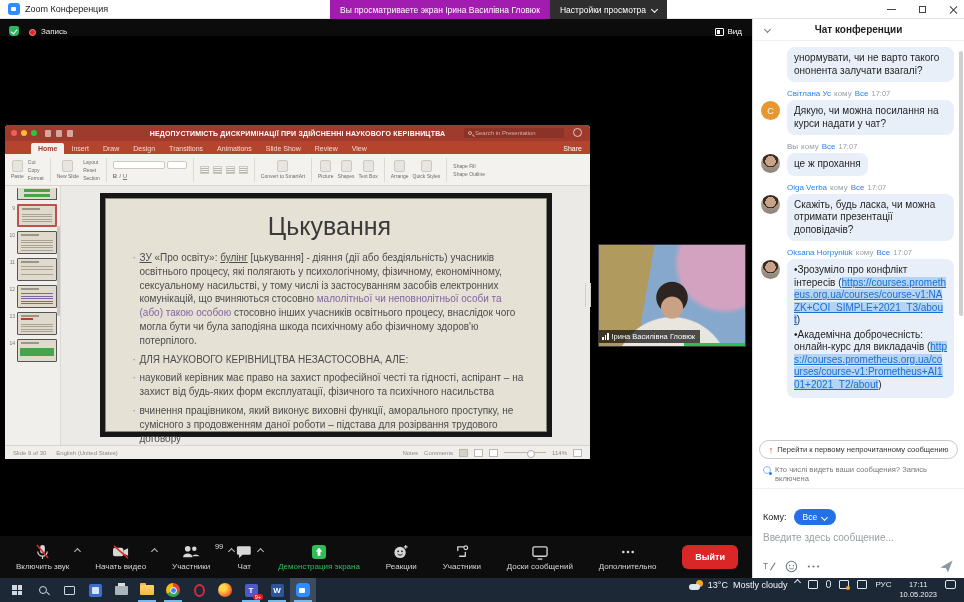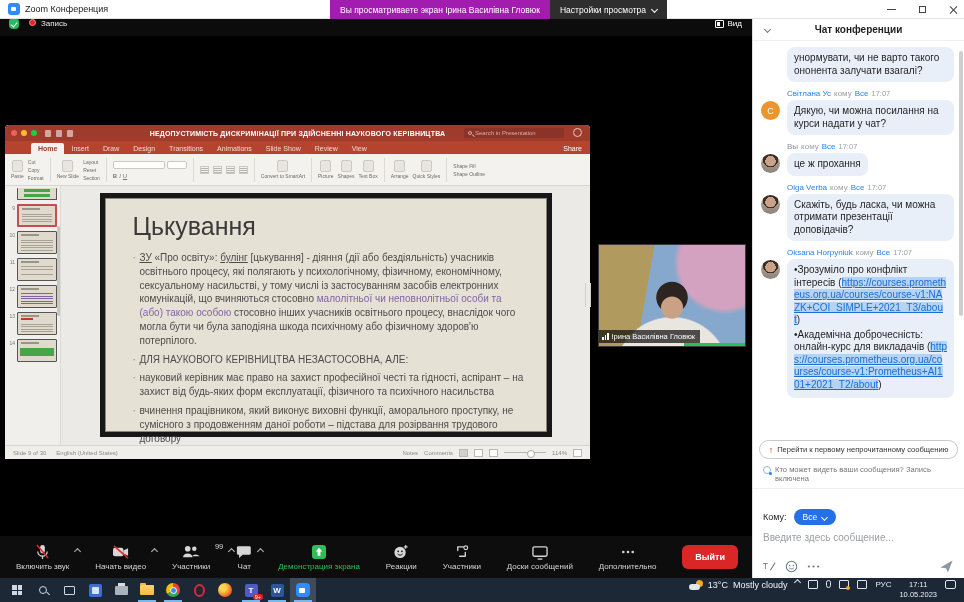--- a/index.html
+++ b/index.html
@@ -20,21 +20,21 @@
   .chev.up { transform:rotate(-135deg); }
   .win-ctrls { position:absolute; right:6px; top:0; height:19px; display:flex; align-items:center; gap:22px; }
   .wc { width:9px; height:9px; position:relative; color:#444; }
   .wc-min::after { content:""; position:absolute; left:0; right:0; top:4px; height:1px; background:#444; }
   .wc-max::after { content:""; position:absolute; inset:1px; border:1px solid #444; }
   .wc-close::before,.wc-close::after { content:""; position:absolute; left:4px; top:0; width:1px; height:10px; background:#444; }
   .wc-close::before { transform:rotate(45deg);} .wc-close::after { transform:rotate(-45deg);}
 
   
   .infobar { position:absolute; top:19px; left:0; width:752px; height:17px; background:#0c0c0c;
-    display:flex; align-items:flex-start; color:#e8e8e8; }
+    display:flex; align-items:flex-end; color:#e8e8e8; }
   .shield { width:10px; height:10px; margin:0 10px 0 9px; background:#2bb662; border-radius:2px 2px 4px 4px; position:relative; }
   .shield::after { content:""; position:absolute; left:2.5px; top:2px; width:3px; height:5px; border-right:1.2px solid #fff; border-bottom:1.2px solid #fff; transform:rotate(40deg); }
   .rec-dot { width:7px; height:7px; border-radius:50%; background:#e02828; border:1.5px solid #ff8a8a; margin-right:5px; }
   .infobar .lbl { font-size:8px; }
   .view-btn { margin-left:auto; margin-right:10px; display:flex; align-items:center; gap:4px; font-size:8px; color:#fff; }
   .view-ic { width:9px; height:8px; border:1px solid #fff; border-radius:1px; position:relative; }
   .view-ic::after { content:""; position:absolute; left:1px; top:1px; width:3px; height:4px; background:#fff; }
 
   
   .share-area { position:absolute; top:36px; left:0; width:752px; height:500px; background:#000; }
@@ -83,21 +83,21 @@
   .thumb.green8 { background:#dfdacc; }
   .thumb.green8::after { content:""; position:absolute; left:6px; top:1px; right:6px; bottom:1px;
     background:repeating-linear-gradient(#47a44b 0 3px, #dfdacc 3px 5px); }
   .thumb.green14::after { content:""; position:absolute; left:2px; top:8px; right:2px; height:8px; background:#47a44b; }
   .thumb .purple { background:repeating-linear-gradient(#dfdacc 0 1.5px, #8064a2 1.5px 2.5px); }
   .thumb .red1 { position:absolute; left:3px; top:5px; width:12px; height:2px; background:#c0392b; }
   .thumbs-scroll { position:absolute; right:0; top:40px; width:3px; height:90px; background:#c9c5c0; border-radius:2px; }
 
   .slide-zone { flex:1; background:#eceae6; display:flex; justify-content:center; padding-top:7px; }
   .slide { width:452px; height:244px; background:#e6e1d5; border:5px solid #171717; box-shadow:inset 0 0 0 1px #8a867c; padding:14px 20px 0 28px; }
-  .slide-title { font-size:25px; color:#3a3a3a; font-weight:400; margin-bottom:10px; }
+  .slide-title { font-size:25px; color:#3a3a3a; font-weight:400; margin-bottom:10px;text-align:center; }
   .slide ul { list-style:none; }
   .slide li { font-size:10px; line-height:1.38; color:#4c4c4c; margin-bottom:5px; padding-left:7px; position:relative; max-width:408px; }
   .slide li::before { content:"·"; position:absolute; left:0; top:0; color:#8a8578; }
   .slide .purpletx { color:#8064a2; }
   .slide .und { text-decoration:underline; }
 
   .ppt-status { height:14px; background:#f0eeea; border-top:1px solid #d8d4cf; display:flex; align-items:center;
     font-size:6px; color:#8a8a8a; padding:0 8px; gap:10px; }
   .ppt-status .right { margin-left:auto; display:flex; align-items:center; gap:6px; }
   .vbox { width:9px; height:8px; border:1px solid #bbb7b1; background:#fff; }
@@ -597,21 +597,21 @@
       </div>
     </div>
 
     <div class="jump-btn">
       <span class="arrow">↑</span>
       <span>Перейти к первому непрочитанному сообщению</span>
     </div>
 
     <div class="privacy">
       <span class="pic"></span>
-      <span>Кто может видеть ваши сообщения? Запись включена</span>
+      <span>Кто числі видеть ваши сообщения? Запись включена</span>
     </div>
 
     <div class="composer">
       <div class="to-row">
         <span class="to-label">Кому:</span>
         <button class="to-pill">
           <span>Все</span>
             <span class="chev"></span>
         </button>
       </div>

